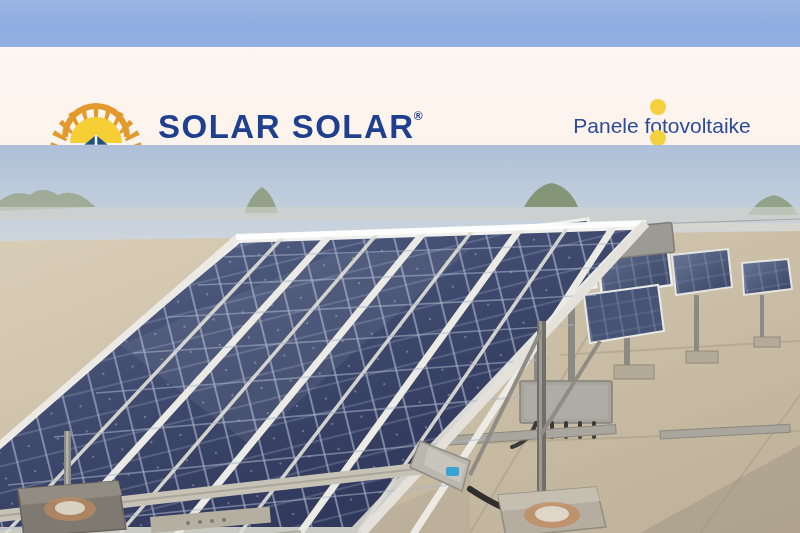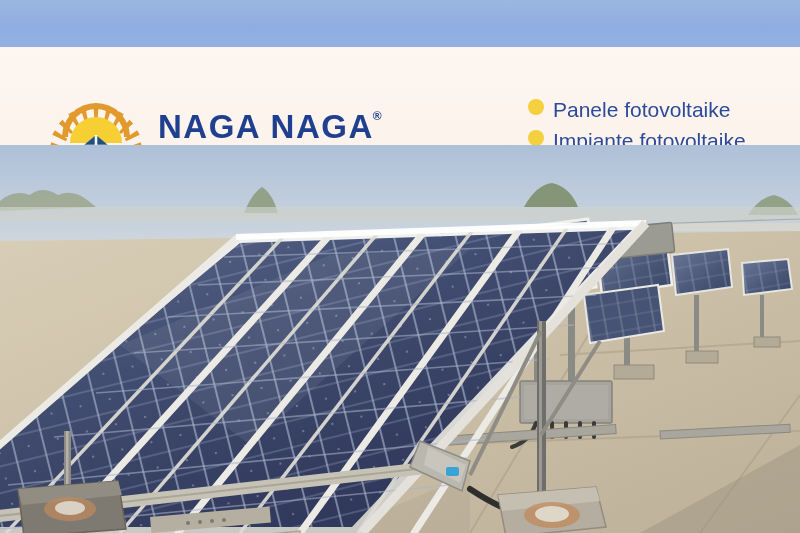--- a/index.html
+++ b/index.html
@@ -23,21 +23,21 @@
   .logo-type{position:absolute;left:158px;top:50px;width:270px;height:94px;}
   .brand{position:absolute;left:0;top:6px;width:262px;
     font-size:33px;font-weight:bold;letter-spacing:1.5px;color:#1f3f8f;
     white-space:nowrap;line-height:38px;}
   .brand .reg{font-size:12px;vertical-align:super;position:relative;top:-6px;left:-1px;letter-spacing:0;}
   .tagline{position:absolute;left:88px;top:56px;
     font-size:25px;color:#efa236;letter-spacing:1.2px;white-space:nowrap;line-height:28px;}
 
   
   .features{position:absolute;left:528px;top:52px;width:268px;}
-  .feature-row{display:flex;align-items:flex-start;height:31px;}
+  .feature-row{display:flex;align-items:center;height:31px;flex-direction:column;}
   .bullet{width:16px;height:16px;border-radius:50%;background:#f4cf3e;
     flex:0 0 auto;margin-right:9px;}
   .feature-label{font-size:21px;color:#2b4a9b;white-space:nowrap;line-height:22px;}
 
   
   .photo{position:absolute;left:0;top:145px;width:800px;height:388px;overflow:hidden;
     background:#b9b2a2;}
   .photo svg{display:block;width:800px;height:388px;}
 </style>
 </head>
@@ -107,21 +107,21 @@
           <path d="M55 51 L81 51"></path>
           <path d="M44 60 L92 60"></path>
           <path d="M33 70 L103 70"></path>
           <path d="M22 81 L114 81"></path>
         </g>
       </svg>
     </div>
 
     <div class="logo-type">
       <div class="brand">
-        <span>NAGA NAGA</span><span class="reg">®</span>
+        <span>SOLAR SOLAR</span><span class="reg">®</span>
       </div>
       <div class="tagline">Dielli juaj</div>
     </div>
 
     <div class="features">
       <div class="feature-row">
         <span class="bullet"></span>
         <span class="feature-label">Panele fotovoltaike</span>
       </div>
       <div class="feature-row">

